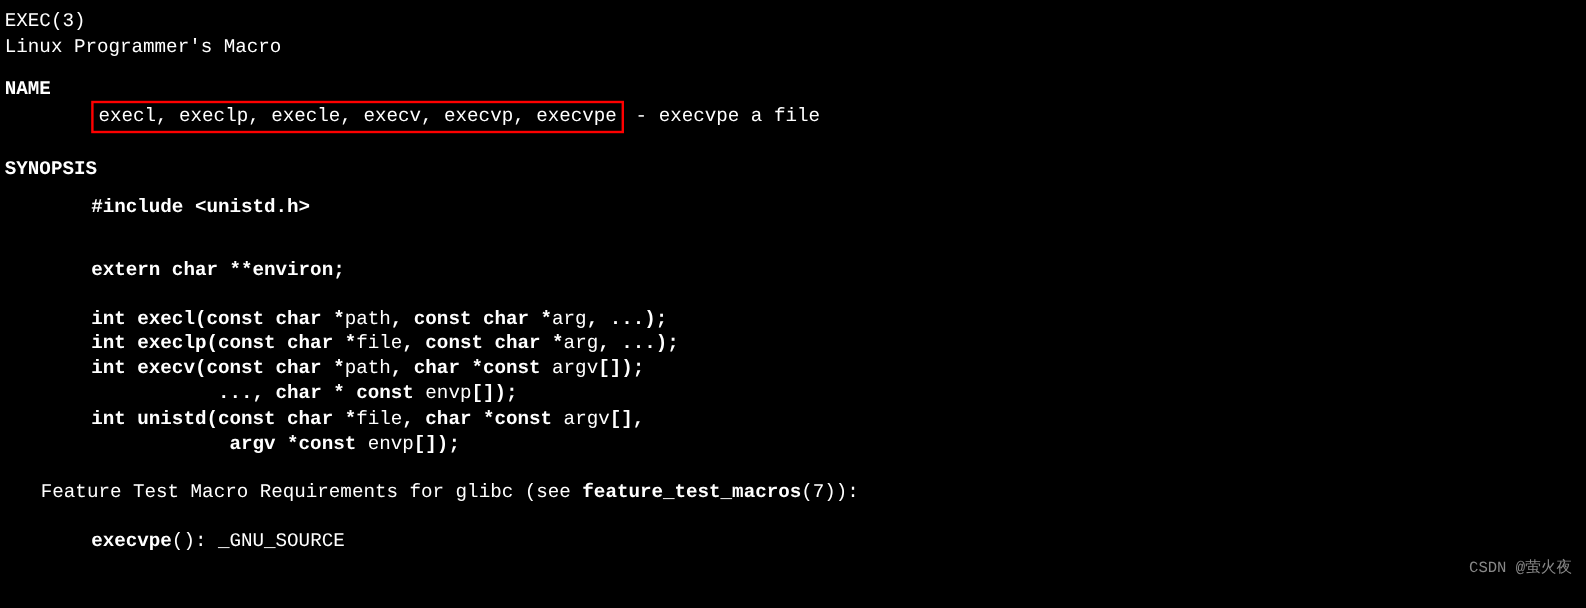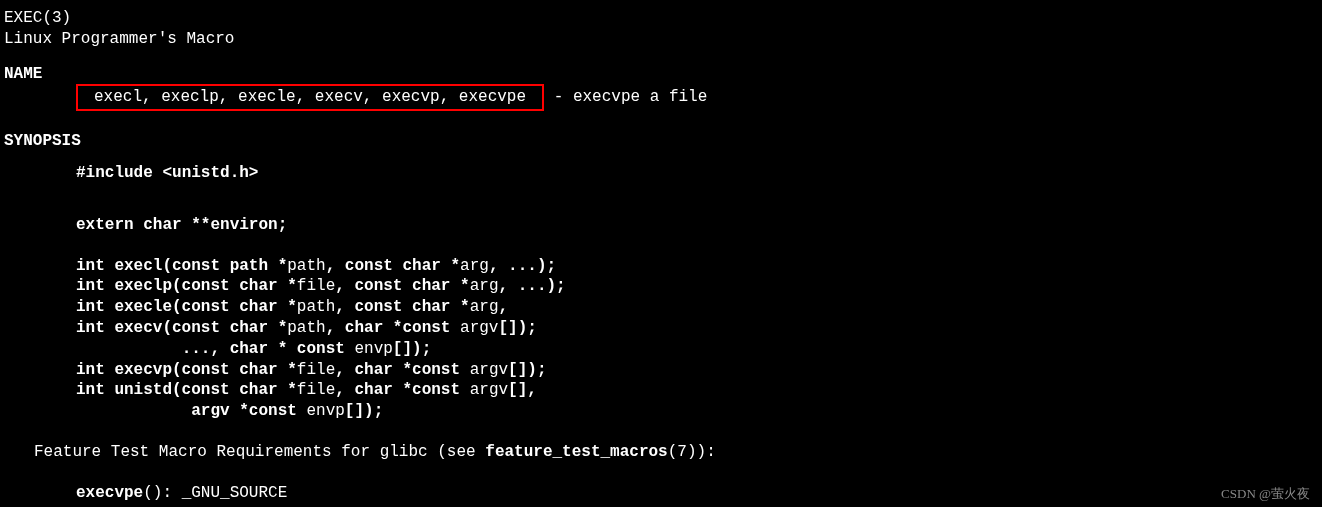--- a/index.html
+++ b/index.html
@@ -28,21 +28,21 @@
     .section-heading {
       font-weight: bold;
       margin-bottom: 0;
     }
     .name-content {
       padding-left: 72px;
       margin-bottom: 20px;
     }
     .highlight-box {
       border: 2px solid #ff0000;
-      padding: 1px 16px;
+      padding: 1px 4px;
       display: inline-block;
     }
     .synopsis-content {
       padding-left: 72px;
     }
     .bold {
       font-weight: bold;
       margin-top: 11px;
     }
     .underline {
@@ -56,25 +56,25 @@
     .feature-test {
       padding-left: 30px;
       margin-top: 20px;
     }
     .feature-test-detail {
       padding-left: 72px;
       margin-top: 20px;
     }
     .watermark {
       position: absolute;
-      bottom: 4px;
+      bottom: 24px;
       right: 12px;
       color: #888888;
       font-size: 13px;
-      font-family: Liberation Serif, serif;
+      font-family: Liberation Mono, monospace;
     }
   </style>
 </head>
 <body>
 
 <div class="header-row">
   <span>EXEC(3)</span>
   <span>Linux Programmer's Macro</span>
 </div>
 
@@ -82,26 +82,24 @@
 <div class="name-content">
   <span class="highlight-box">execl, execlp, execle, execv, execvp, execvpe</span><span> - </span><span>execvpe a file</span>
 </div>
 
 <div class="section-heading bold">SYNOPSIS</div>
 <div class="synopsis-content">
   <div class="line bold"><span>#include </span><span>&lt;unistd.h&gt;</span></div>
   <div class="blank-line"></div>
   <div class="line bold">extern char **environ;</div>
   <div class="blank-line"></div>
-  <div class="line"><span class="bold">int execl(const path *</span><span class="underline">path</span><span class="bold">, const char *</span><span class="underline">arg</span><span class="bold">, ...);</span></div>
+  <div class="line"><span class="bold">int execl(const char *</span><span class="underline">path</span><span class="bold">, const char *</span><span class="underline">arg</span><span class="bold">, ...);</span></div>
   <div class="line"><span class="bold">int execlp(const char *</span><span class="underline">file</span><span class="bold">, const char *</span><span class="underline">arg</span><span class="bold">, ...);</span></div>
-  <div class="line"><span class="bold">int execle(const char *</span><span class="underline">path</span><span class="bold">, const char *</span><span class="underline">arg</span><span class="bold">,</span></div>
   <div class="line"><span class="bold">int execv(const char *</span><span class="underline">path</span><span class="bold">, char *const </span><span class="underline">argv</span><span class="bold">[]);</span></div>
   <div class="line"><span class="bold">           </span><span class="bold">..., char * const </span><span class="underline">envp</span><span class="bold">[]);</span></div>
-  <div class="line"><span class="bold">int execvp(const char *</span><span class="underline">file</span><span class="bold">, char *const </span><span class="underline">argv</span><span class="bold">[]);</span></div>
   <div class="line"><span class="bold">int unistd(const char *</span><span class="underline">file</span><span class="bold">, char *const </span><span class="underline">argv</span><span class="bold">[],</span></div>
   <div class="line"><span class="bold">            </span><span class="bold">argv *const </span><span class="underline">envp</span><span class="bold">[]);</span></div>
 </div>
 
 <div class="feature-test">
   <span>Feature Test Macro Requirements for glibc (see </span><span class="bold">feature_test_macros</span><span>(7)):</span>
 </div>
 
 <div class="feature-test-detail">
   <span class="bold">execvpe</span><span>(): _GNU_SOURCE</span>

